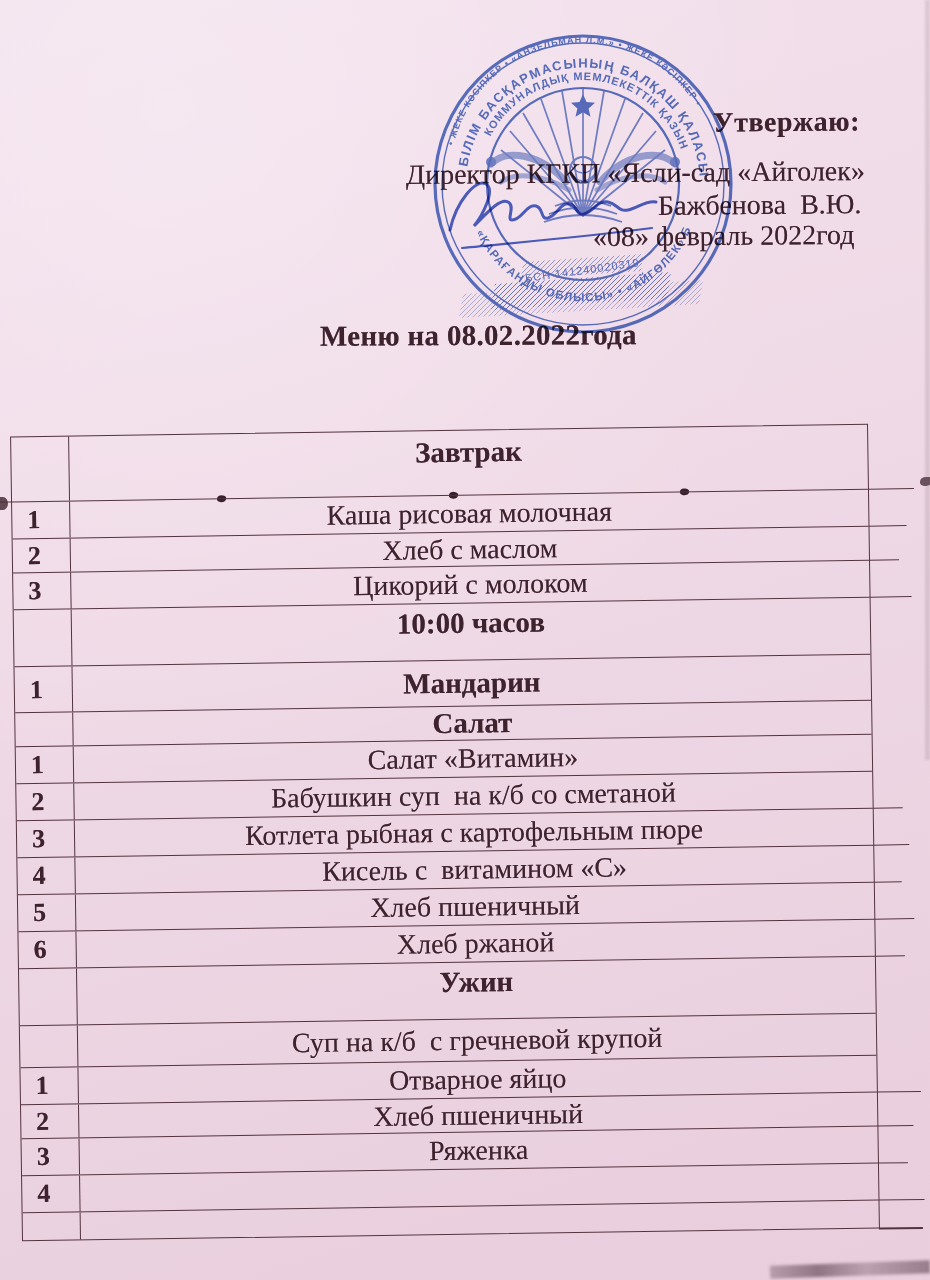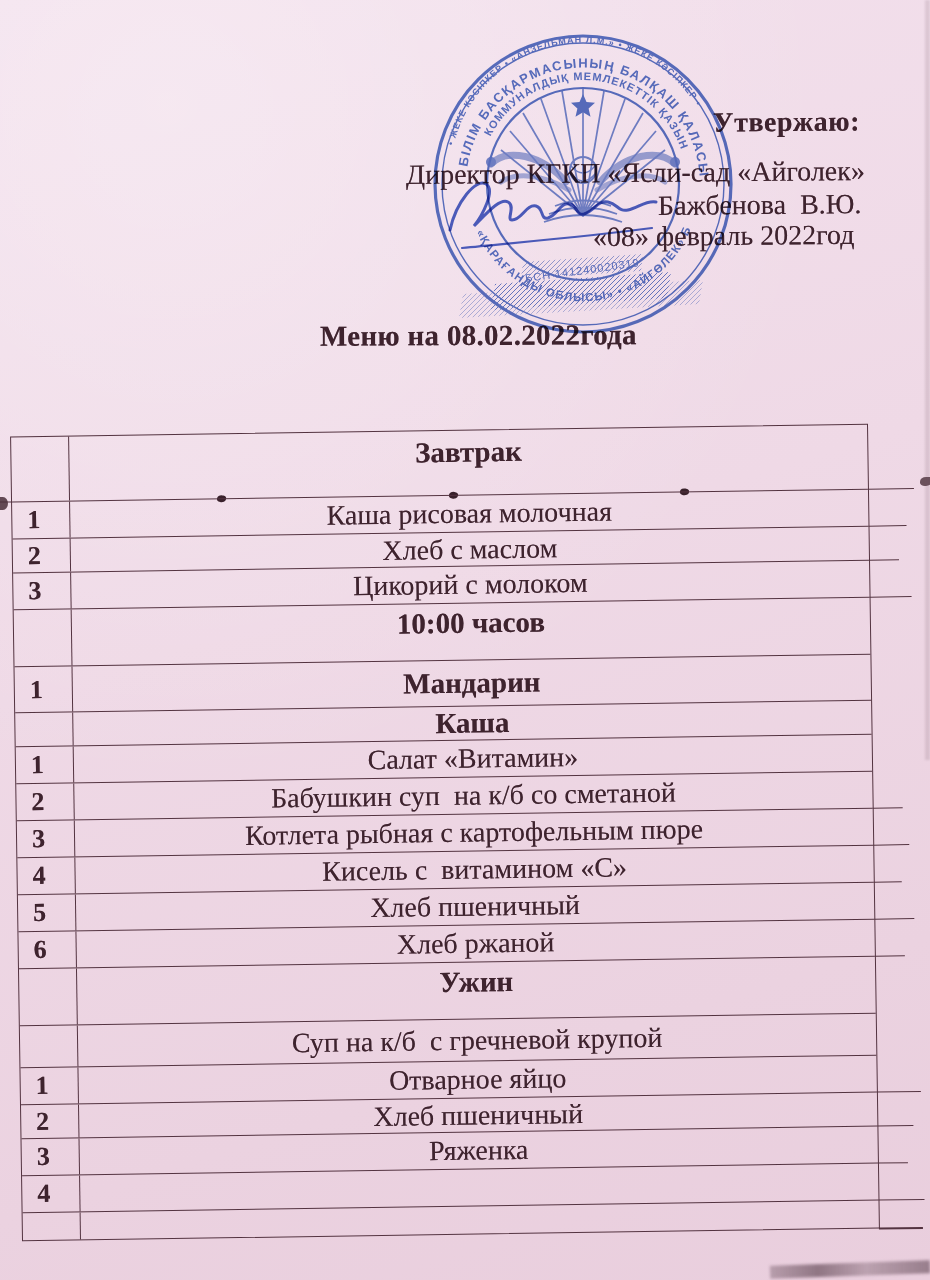--- a/index.html
+++ b/index.html
@@ -122,21 +122,21 @@
         </div>
         <div class="dish">
           <span>Мандарин</span>
         </div>
       </div>
       <div class="row v-sm bold">
         <div class="num">
           <span></span>
         </div>
         <div class="dish">
-          <span>Каша</span>
+          <span>Салат</span>
         </div>
       </div>
       <div class="row v-item">
         <div class="num">
           <span>1</span>
         </div>
         <div class="dish">
           <span>Салат «Витамин»</span>
         </div>
       </div>

